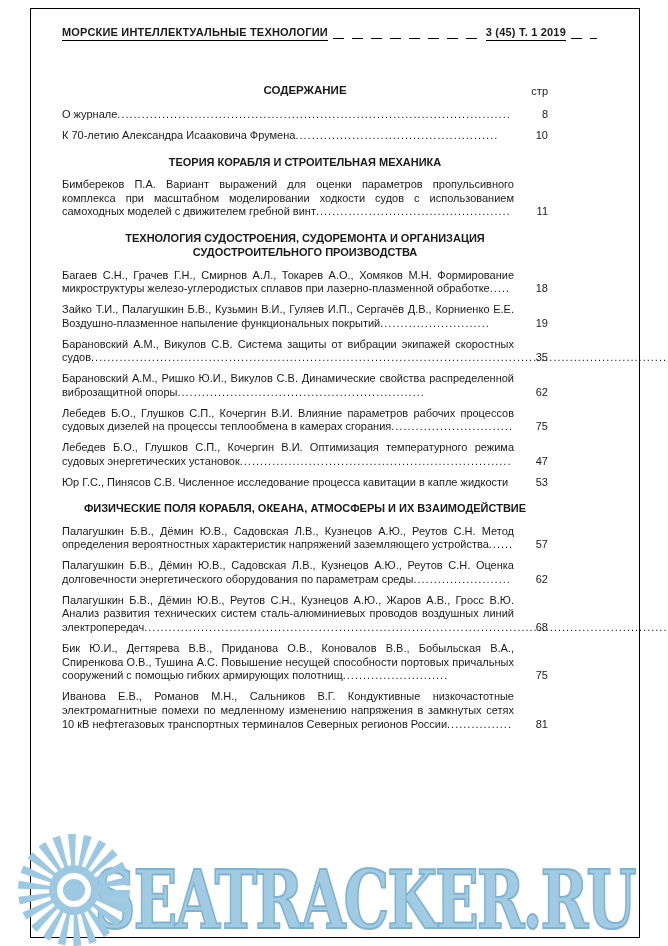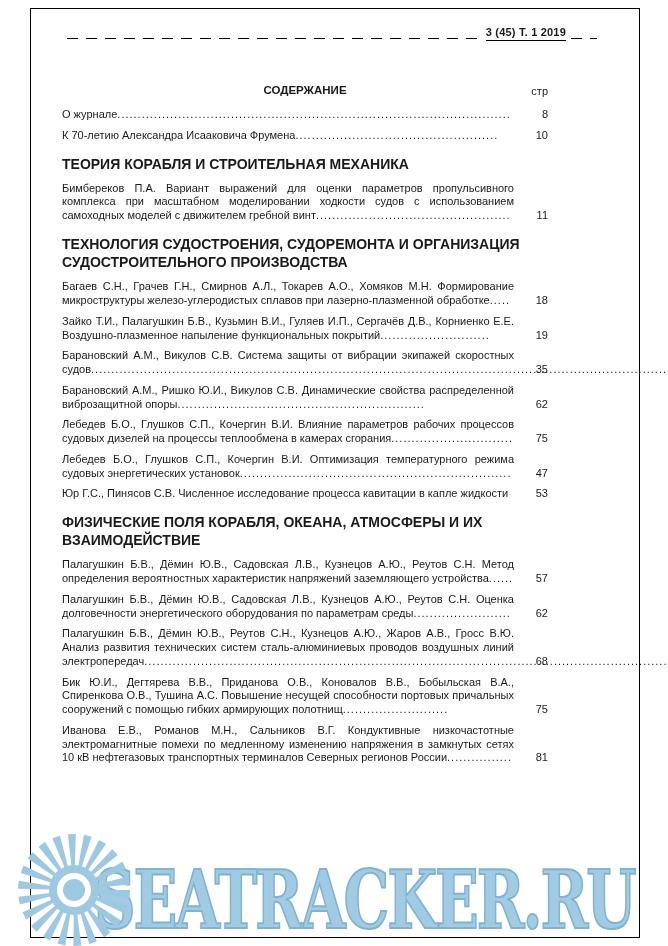--- a/index.html
+++ b/index.html
@@ -61,22 +61,23 @@
   }
   .page-col-label {
     position: absolute;
     right: 0;
     top: 1px;
     font-weight: normal;
     font-size: 11px;
   }
 
   .section-heading {
-    font-weight: bold;
-    font-size: 14px;
+    text-align: center;
+    font-weight: bold;
+    font-size: 11px;
     line-height: 1.3;
     margin: 12px 0 9px 0;
   }
 
   .entry {
     display: flex;
     align-items: flex-end;
     margin-bottom: 7px;
     font-size: 11px;
     line-height: 1.25;
@@ -128,20 +129,21 @@
   }
 </style>
 </head>
 <body>
 
 <div class="page">
   <div class="page-border"></div>
 
   <div class="content">
     <div class="journal-header">
+      <span class="journal-title">МОРСКИЕ ИНТЕЛЛЕКТУАЛЬНЫЕ ТЕХНОЛОГИИ</span>
       <span class="header-rule"></span>
       <span class="issue-info">3 (45) Т. 1 2019</span>
       <span class="header-rule tail"></span>
     </div>
 
     <div class="toc">
       <div class="toc-header">
         <span class="toc-title">СОДЕРЖАНИЕ</span>
         <span class="page-col-label">стр</span>
       </div>

